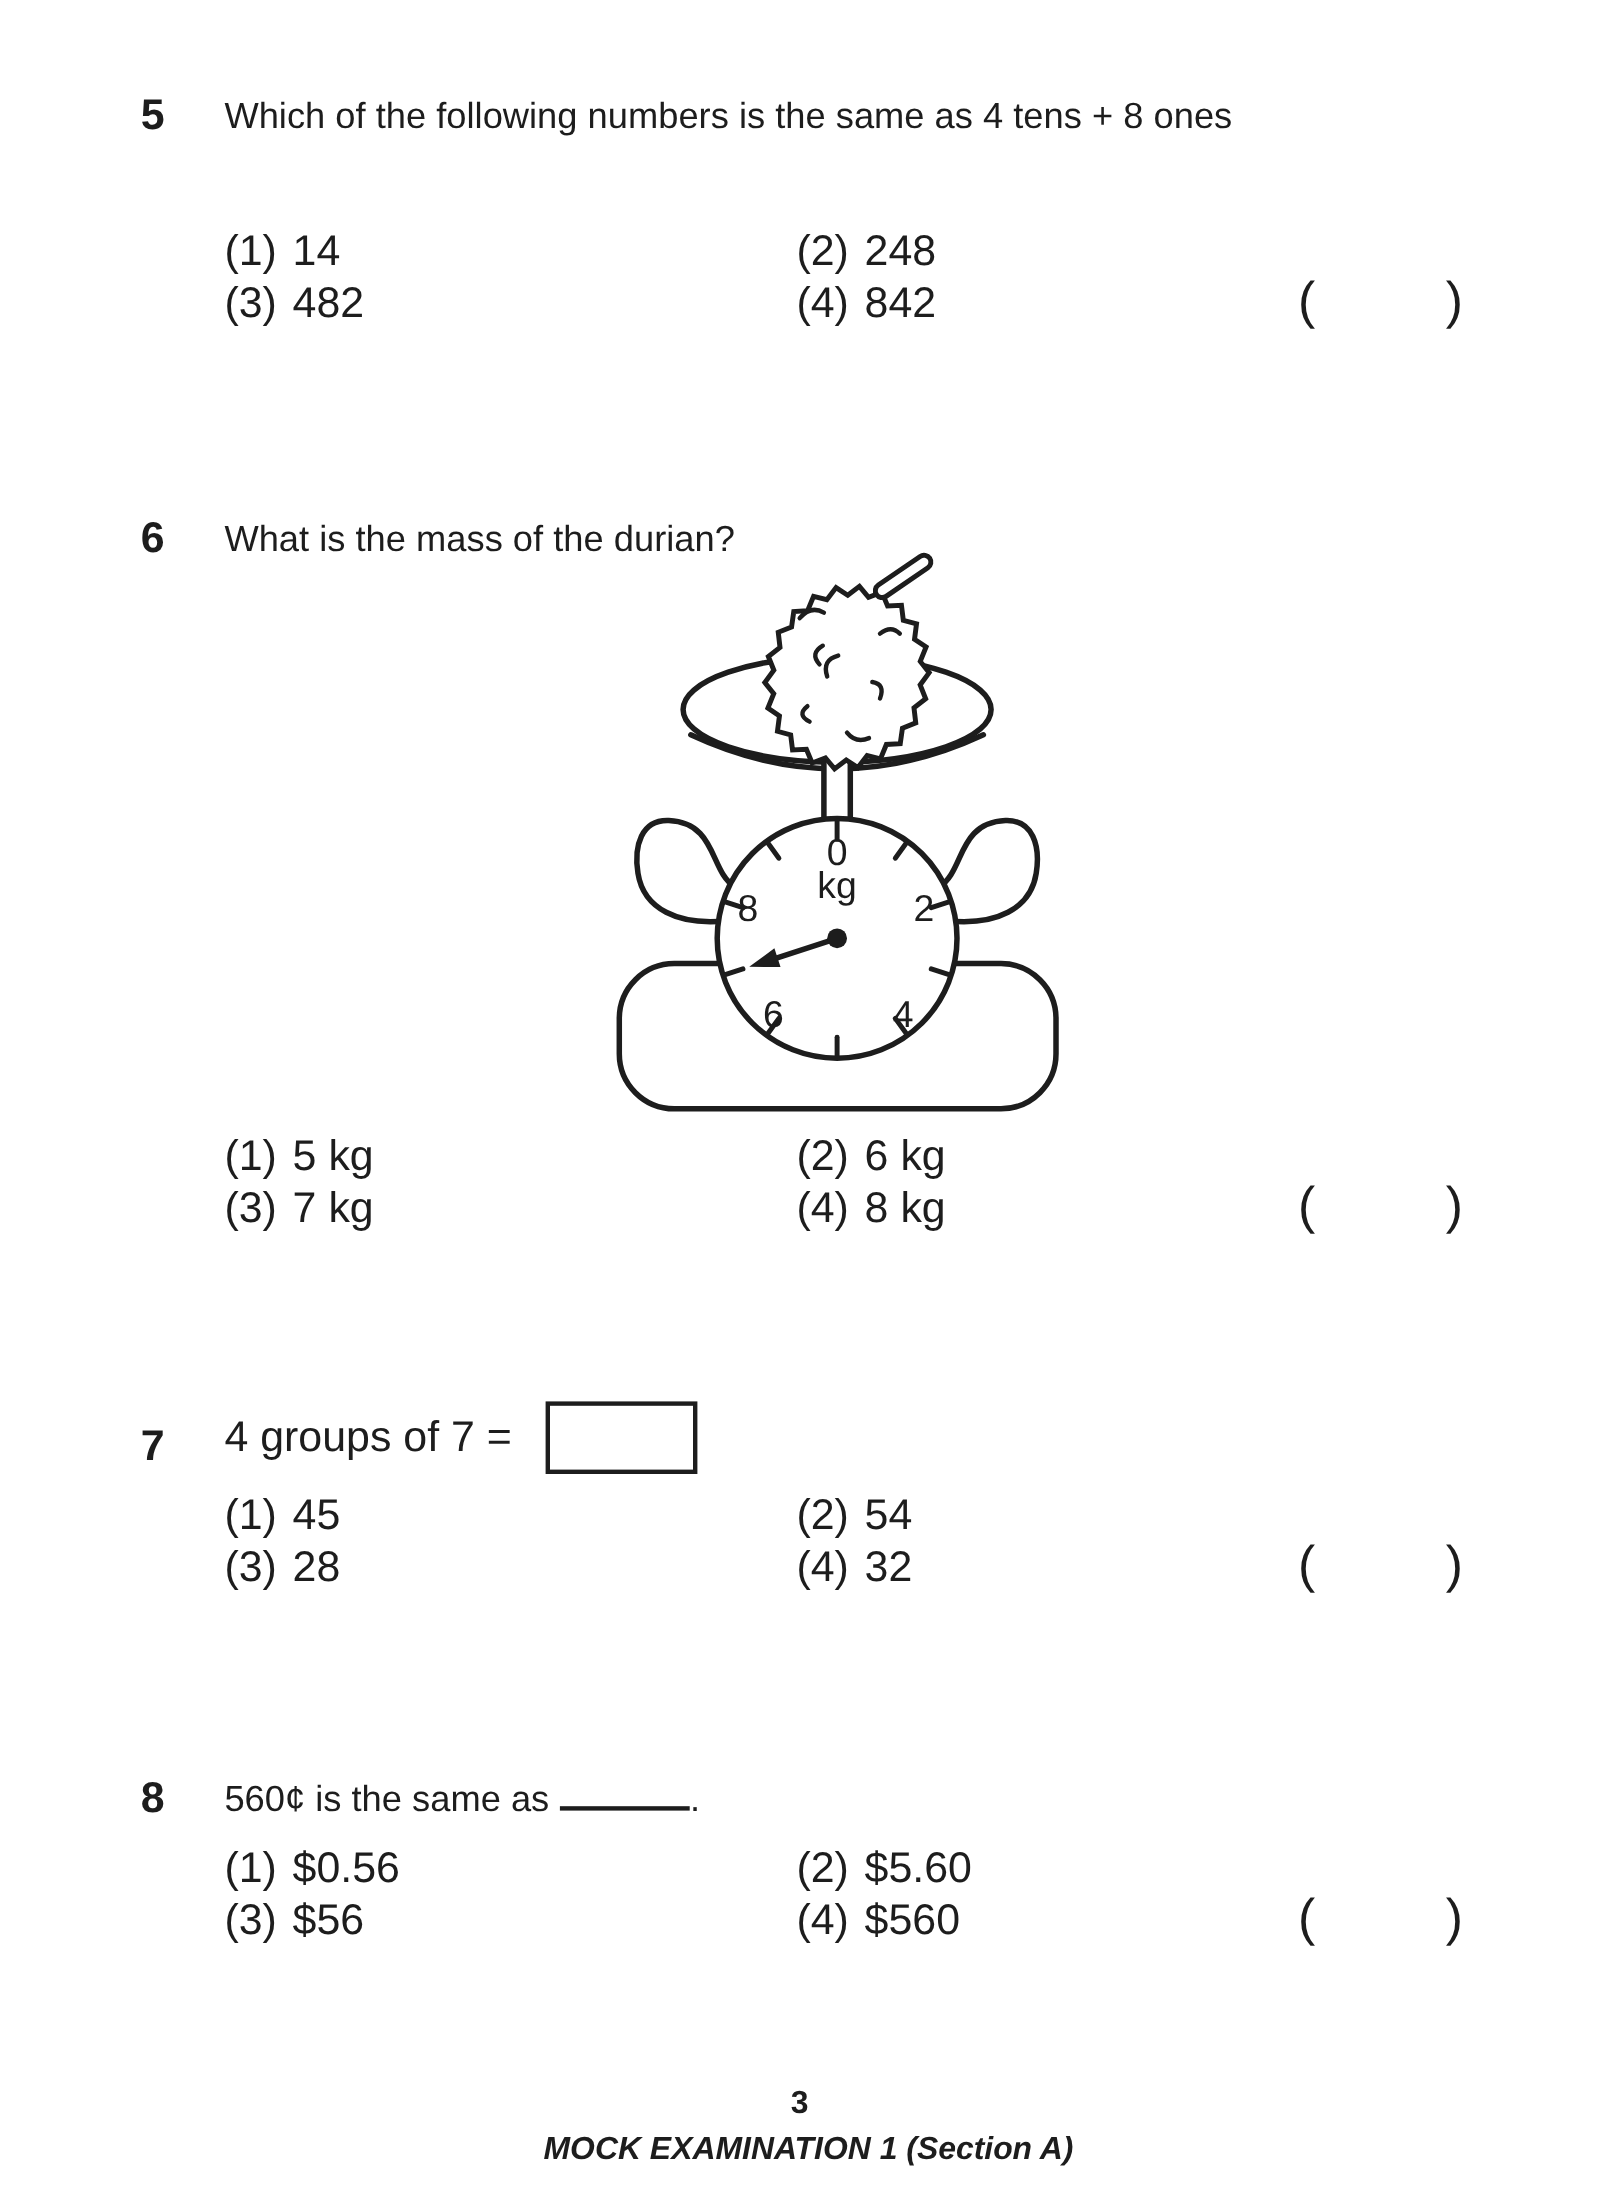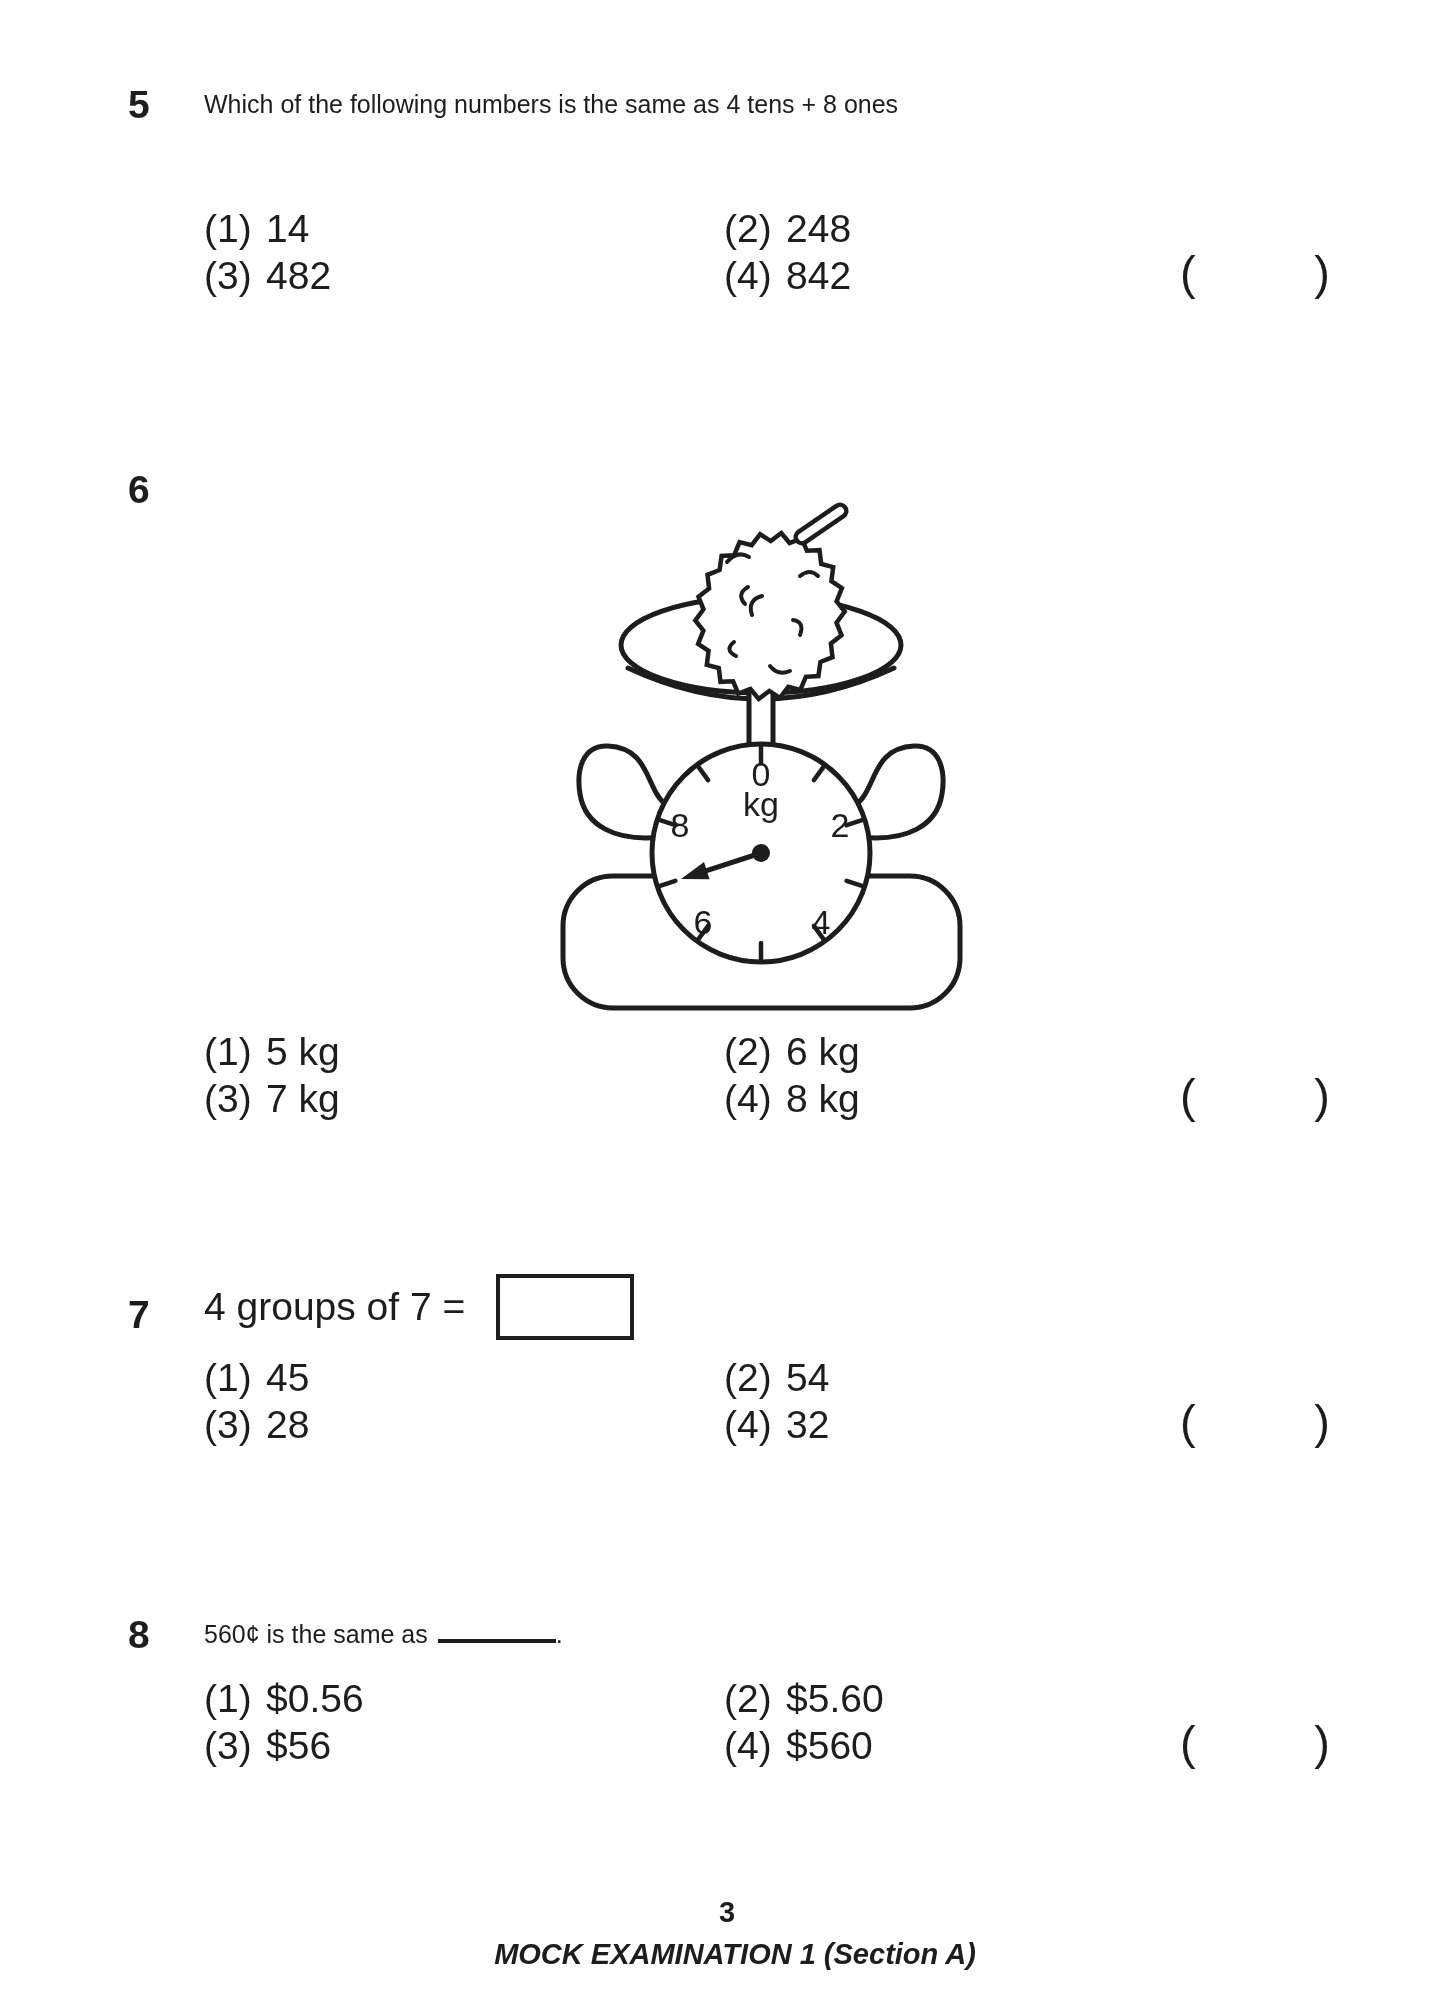--- a/index.html
+++ b/index.html
@@ -4,21 +4,21 @@
 <style>
   html,body{margin:0;padding:0;background:#e8e8e8;}
   #page{
     position:relative;width:1454px;height:2003px;background:#ffffff;
     margin:0 auto;overflow:hidden;
     font-family:"Liberation Sans","DejaVu Sans",sans-serif;
     color:#1d1d1d;
   }
   .question{position:absolute;left:0;right:0;}
   .qnum{position:absolute;left:128px;font-size:39px;font-weight:bold;line-height:53px;}
-  .qtext{position:absolute;left:204px;font-size:25px;line-height:53px;white-space:nowrap;}
+  .qtext{position:absolute;left:204px;font-size:33px;line-height:53px;white-space:nowrap;}
   .options{position:absolute;left:204px;}
   .orow{display:flex;height:47px;line-height:47px;font-size:39px;}
   .opt{display:flex;width:520px;}
   .opt:last-child{width:auto;}
   .olabel{width:62px;}
   .bracket{
     position:absolute;left:1180px;width:150px;display:flex;justify-content:space-between;
     font-size:47px;line-height:54px;font-weight:400;
   }
   
@@ -71,20 +71,21 @@
       </div>
     </div>
     <div class="bracket" style="top:176px;">
       <span>(</span>
       <span>)</span>
     </div>
   </section>
 
   <section class="question" style="top:455px;height:680px;">
     <div class="qnum" style="top:8px;">6</div>
+    <div class="qtext" style="top:8px;">What is the mass of the durian?</div>
 
     <svg id="scale-svg" width="430" height="524" viewBox="550 493 430 524">
       <g fill="none" stroke="#1d1d1d" stroke-width="5" stroke-linecap="round">
 
         <path d="M 668,806 C 645,792 652,748 608,746 C 583,745 576,769 580,794 C 585,826 616,842 662,837"></path>
         <path d="M 854,806 C 877,792 870,748 914,746 C 939,745 946,769 942,794 C 937,826 906,842 860,837"></path>
 
         <rect x="563" y="876" width="397" height="132" rx="50" fill="#ffffff"></rect>
 
         <ellipse cx="761" cy="645" rx="140" ry="48" fill="#ffffff"></ellipse>

